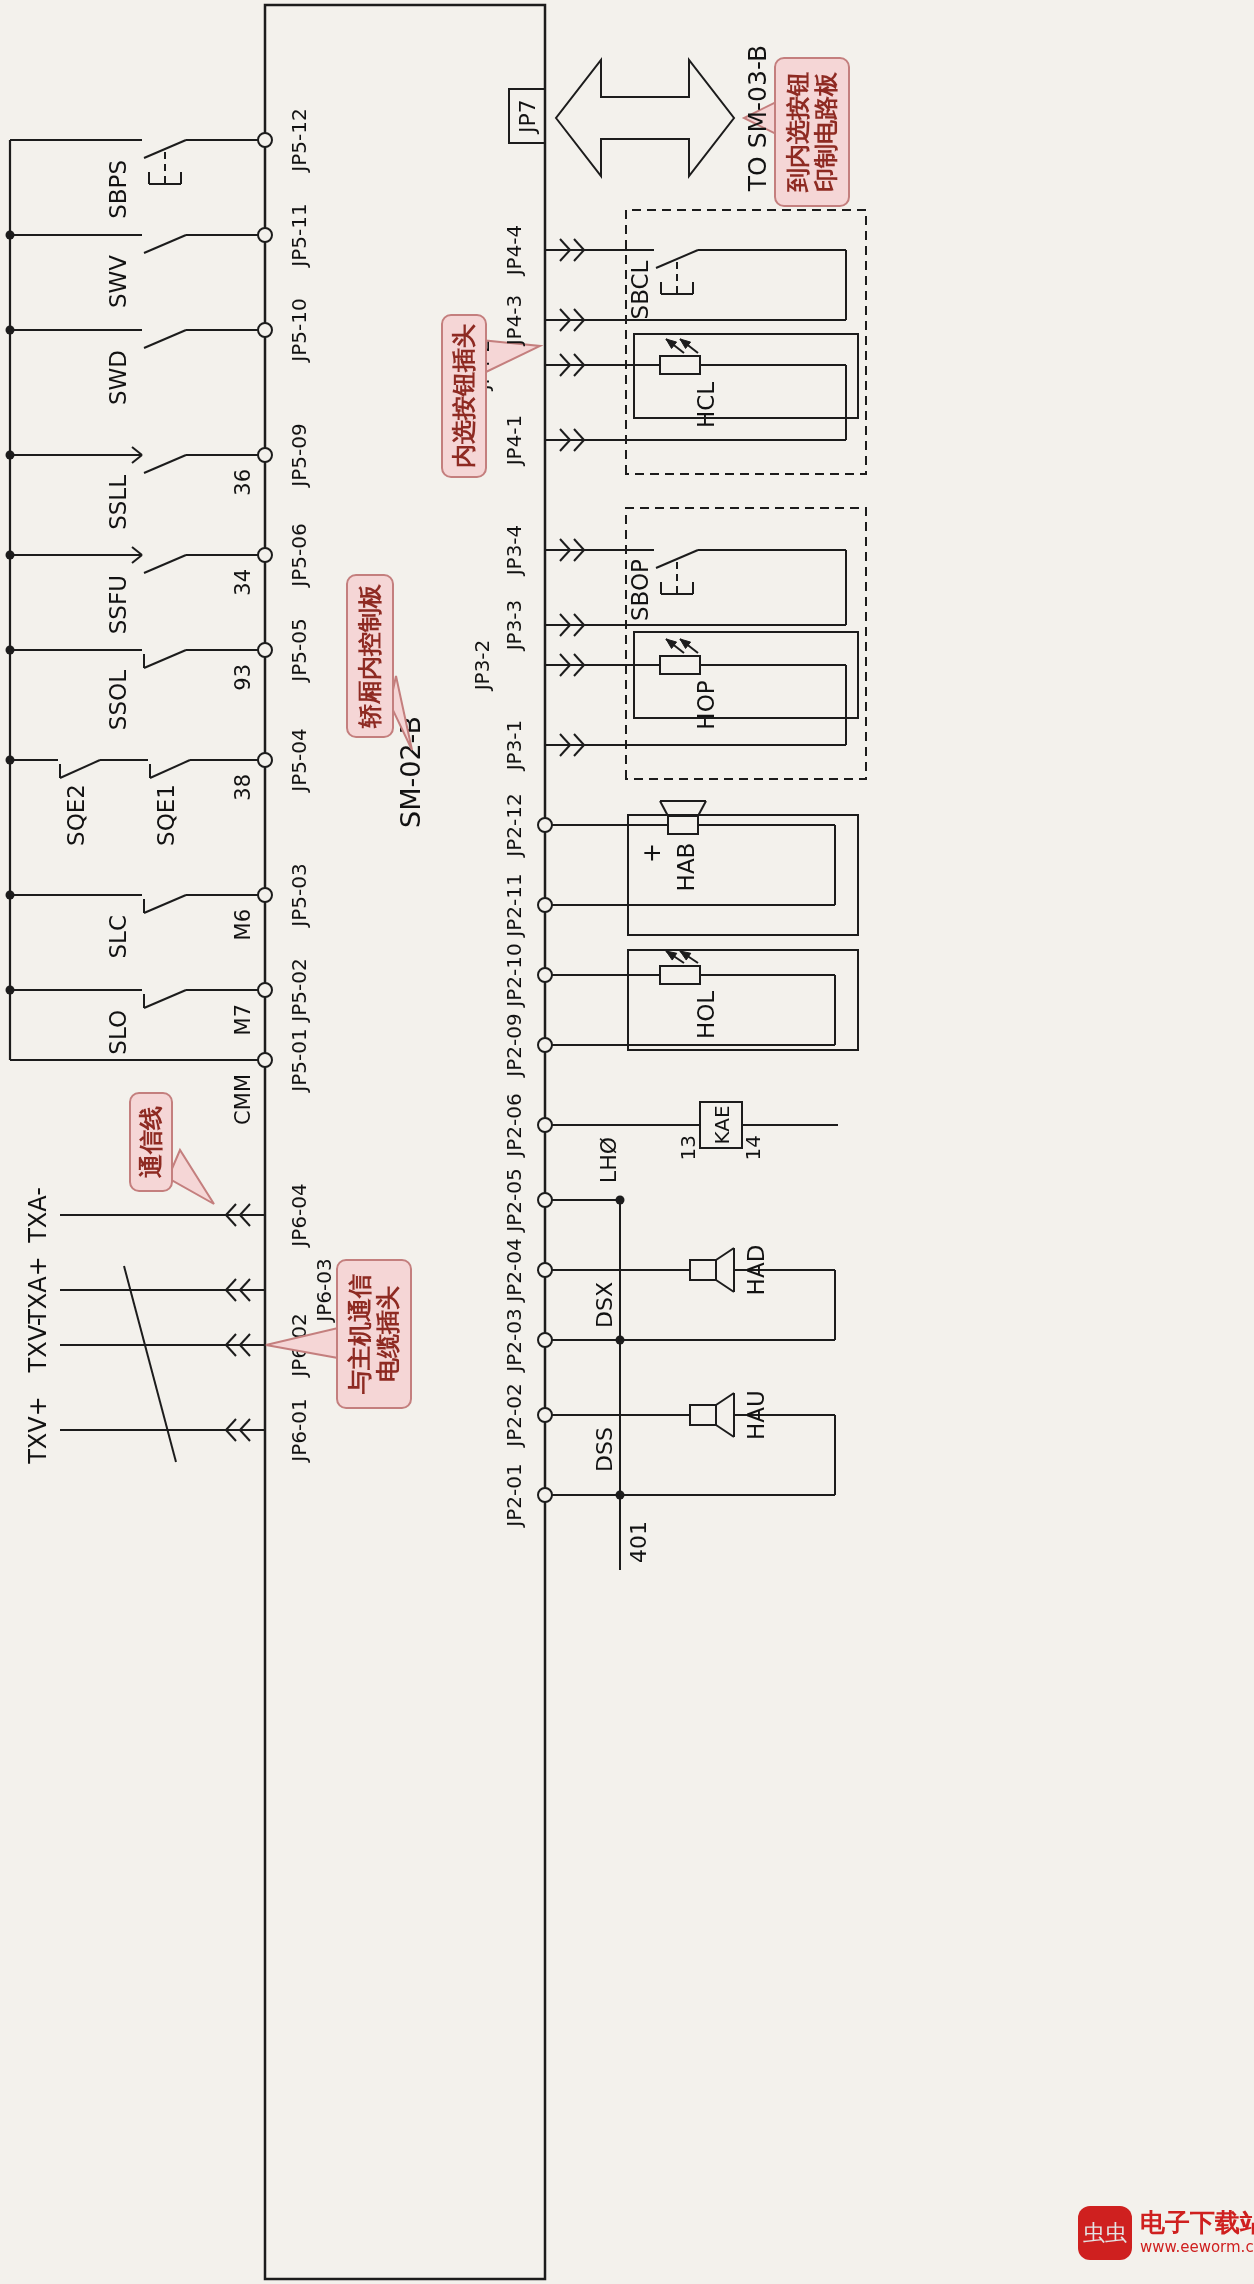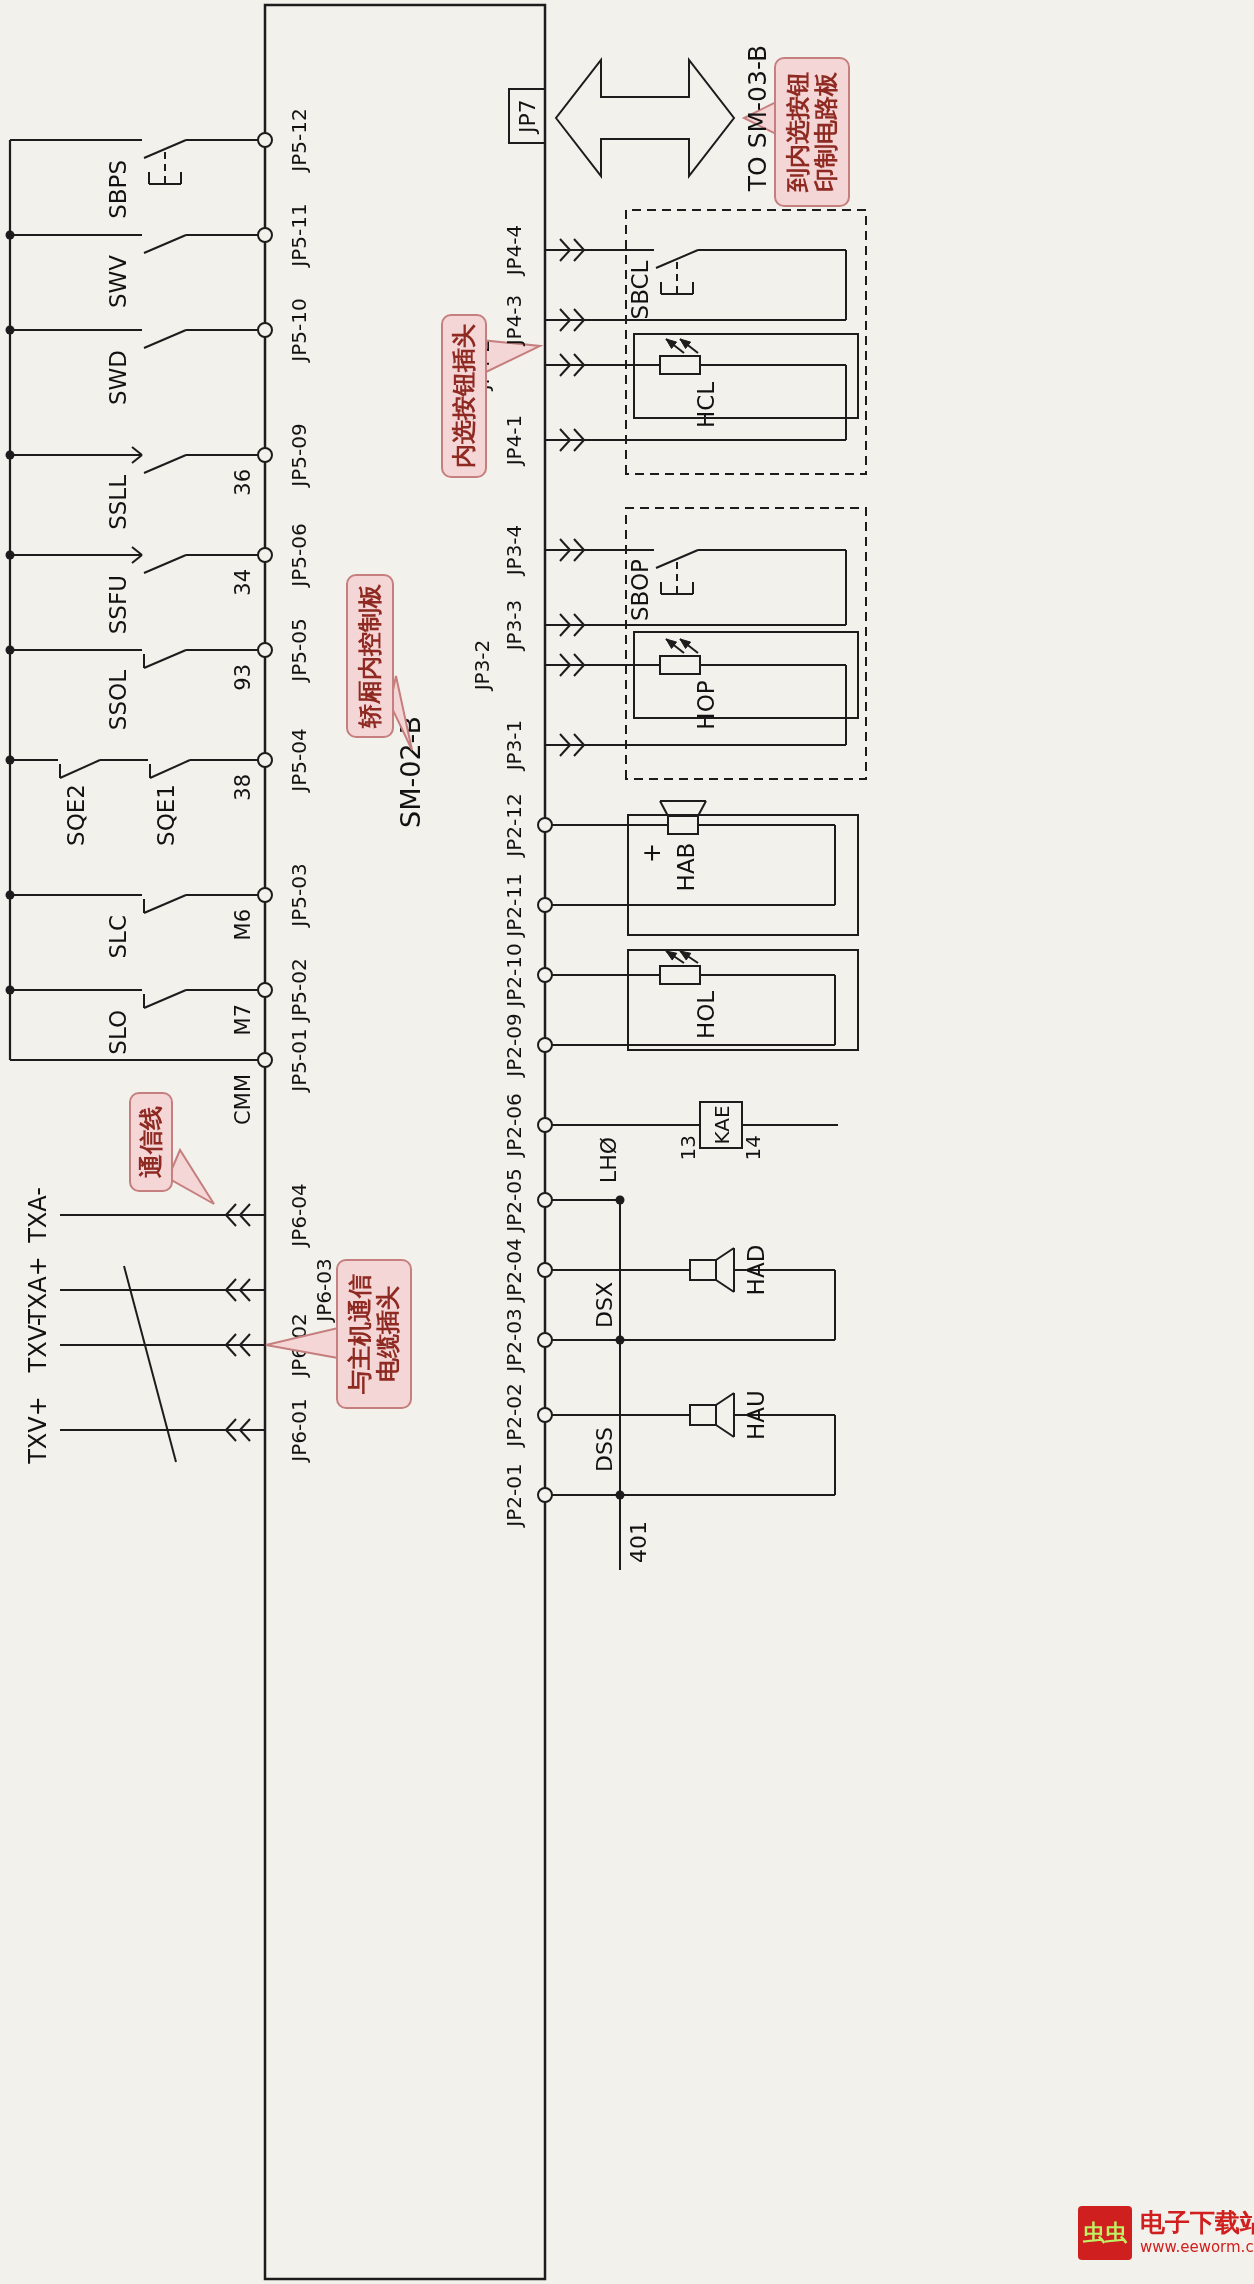--- a/index.html
+++ b/index.html
@@ -7,22 +7,22 @@
   .page{position:relative;width:1254px;height:2284px;background:#f3f1ec;overflow:hidden;
         font-family:"DejaVu Sans","Liberation Sans",sans-serif;color:#121212}
   
   .stage{position:absolute;left:0;top:0;width:2284px;height:1254px;
          transform-origin:0 0;transform:translateY(2284px) rotate(-90deg)}
   svg text{font-family:"DejaVu Sans","Liberation Sans",sans-serif}
   .callout{position:absolute;display:flex;flex-direction:column;align-items:center;justify-content:center;
            background:#f5d6d6;border:2px solid #c47f7e;border-radius:10px;color:#8e2a22;
            font-weight:bold;font-size:24px;line-height:1.18;text-align:center}
   .watermark{position:absolute;left:1078px;top:2206px;display:flex;align-items:center;gap:8px}
-  .wm-logo{width:54px;height:54px;background:#cf201f;color:#bef264;border-radius:4px;
-           display:flex;align-items:center;justify-content:center;font-weight:bold;font-size:22px}
+  .wm-logo{width:54px;height:54px;background:#cf201f;color:#e5e5e5;border-radius:12px;
+           display:flex;align-items:center;justify-content:center;font-weight:normal;font-size:22px}
   .wm-site{color:#cf201f;font-weight:bold;font-size:25px;line-height:1}
   .wm-url{color:#cf201f;font-size:15px;margin-top:3px}
 </style>
 </head>
 <body>
 
 <div class="page">
   <div class="stage">
 
     <svg id="circuit" width="2284" height="1254" viewBox="0 0 2284 1254">

